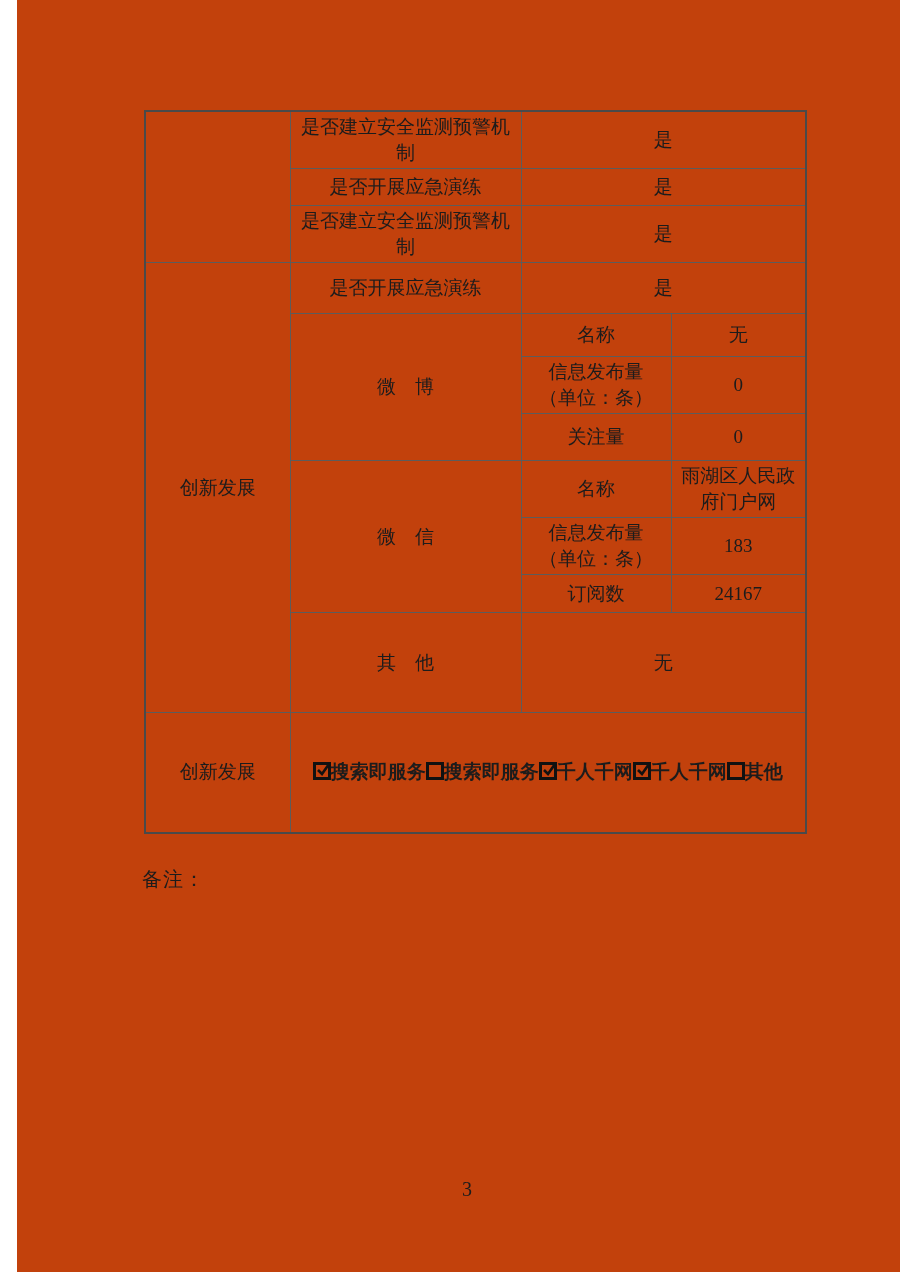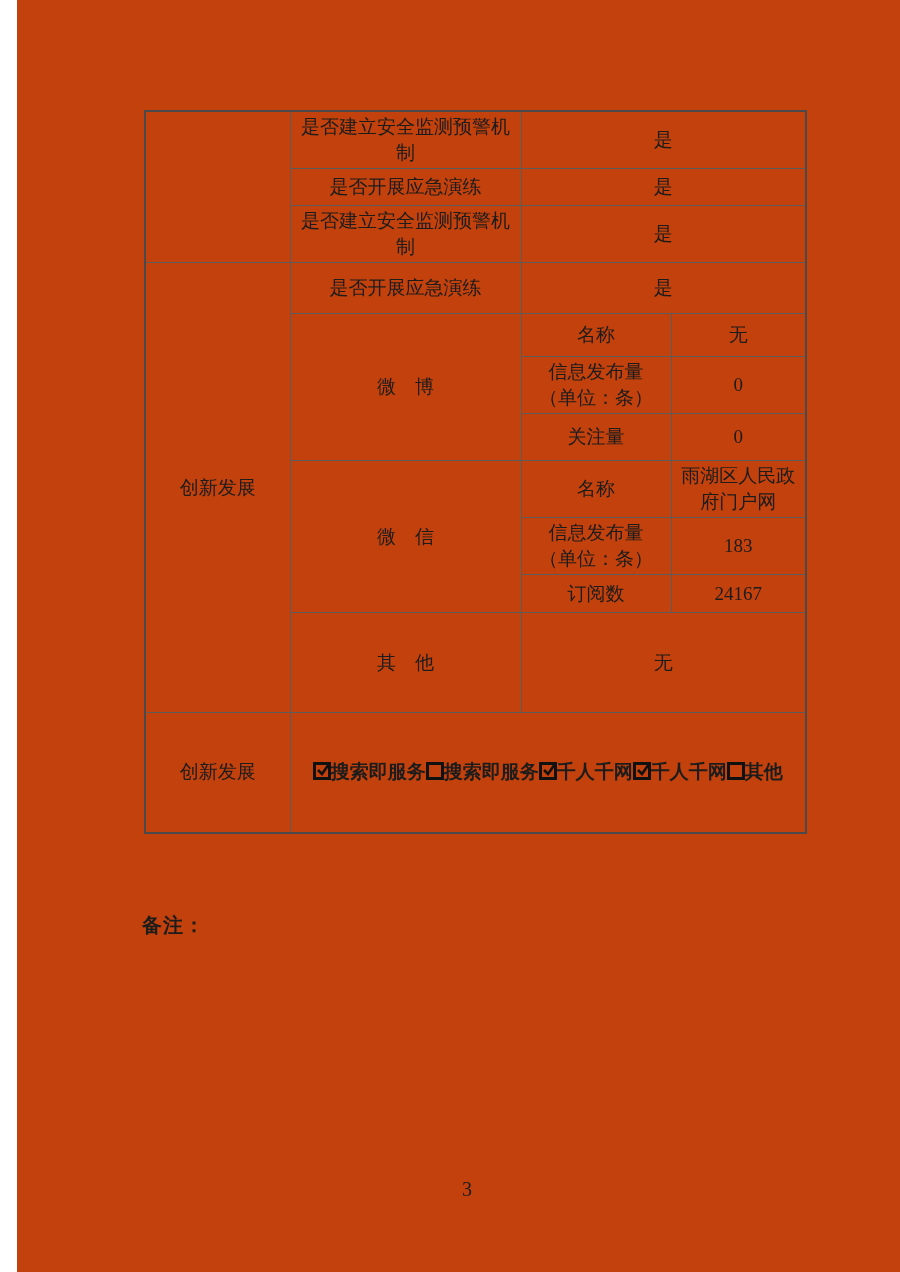--- a/index.html
+++ b/index.html
@@ -52,23 +52,23 @@
     line-height: 0;
   }
   .checkbox svg {
     position: absolute;
     left: -1px;
     top: -3px;
   }
   .remarks {
     position: absolute;
     left: 125px;
-    top: 912px;
+    top: 866px;
     font-size: 20px;
-    font-weight: bold;
+    font-weight: normal;
     letter-spacing: 1px;
     text-align: center;
   }
   .page-number {
     position: absolute;
     left: 0;
     top: 1178px;
     width: 100%;
     text-align: center;
     font-size: 20px;

